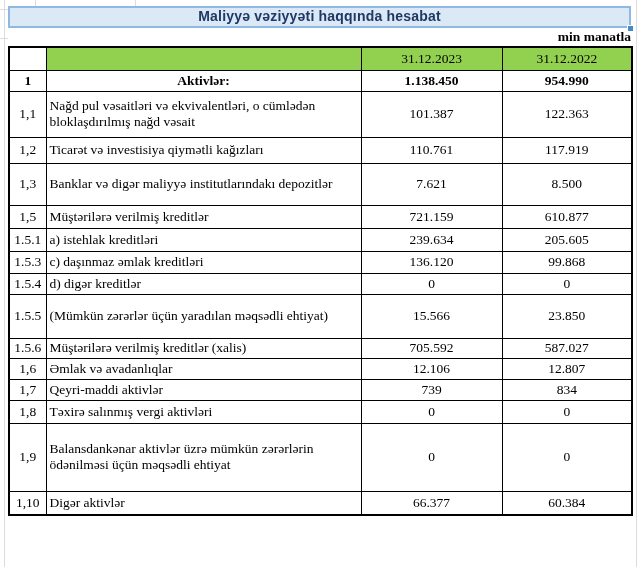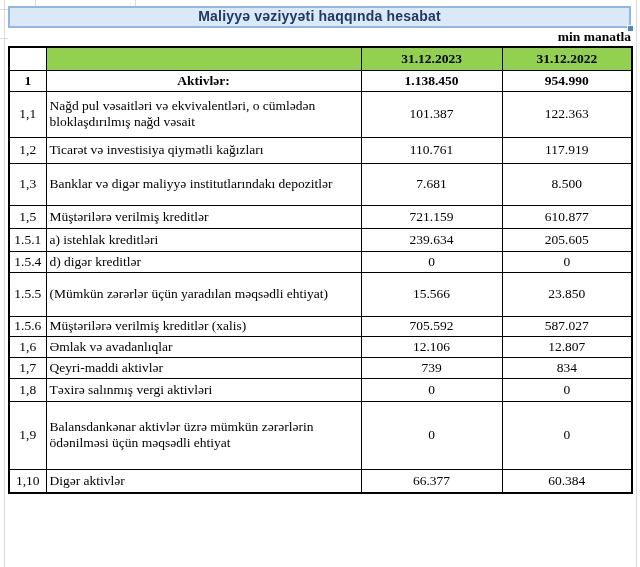--- a/index.html
+++ b/index.html
@@ -50,21 +50,21 @@
     border: 1px solid #000;
     font-size: 13.5px; color: #000;
     padding: 0 3px;
     vertical-align: middle;
     line-height: 1.18;
     overflow: hidden;
   }
   td.col-no   { text-align: center; padding: 0 1px; }
   td.col-label{ text-align: left; }
   td.col-val  { text-align: center; }
-  thead td.green { background: #92D050; font-weight: bold; text-align: center; }
+  thead td.green { background: #92D050; font-weight: normal; text-align: center; }
   thead tr { height: 23px; }
   tr.emph td { font-weight: bold; }
   tr.emph td.col-label { text-align: center; }
 </style>
 </head>
 <body>
 
 <div class="gridline" style="left:4px; top:0; width:1px; height:567px;"></div>
 <div class="gridline" style="left:636px; top:0; width:1px; height:567px;"></div>
 <div class="gridline" style="left:0; top:9px; width:8px; height:1px;"></div>
@@ -109,34 +109,40 @@
       </tr>
       <tr style="height: 26px;">
         <td class="col-no">1,2</td>
         <td class="col-label">Ticarət və investisiya qiymətli kağızları</td>
         <td class="col-val">110.761</td>
         <td class="col-val">117.919</td>
       </tr>
       <tr style="height: 42px;">
         <td class="col-no">1,3</td>
         <td class="col-label">Banklar və digər maliyyə institutlarındakı depozitlər</td>
-        <td class="col-val">7.681</td>
+        <td class="col-val">7.621</td>
         <td class="col-val">8.500</td>
       </tr>
       <tr style="height: 23px;">
         <td class="col-no">1,5</td>
         <td class="col-label">Müştərilərə verilmiş kreditlər</td>
         <td class="col-val">721.159</td>
         <td class="col-val">610.877</td>
       </tr>
       <tr style="height: 23px;">
         <td class="col-no">1.5.1</td>
         <td class="col-label">a) istehlak kreditləri</td>
         <td class="col-val">239.634</td>
         <td class="col-val">205.605</td>
+      </tr>
+      <tr style="height: 22px;">
+        <td class="col-no">1.5.3</td>
+        <td class="col-label">c) daşınmaz əmlak kreditləri</td>
+        <td class="col-val">136.120</td>
+        <td class="col-val">99.868</td>
       </tr>
       <tr style="height: 21px;">
         <td class="col-no">1.5.4</td>
         <td class="col-label">d) digər kreditlər</td>
         <td class="col-val">0</td>
         <td class="col-val">0</td>
       </tr>
       <tr style="height: 44px;">
         <td class="col-no">1.5.5</td>
         <td class="col-label">(Mümkün zərərlər üçün yaradılan məqsədli ehtiyat)</td>

